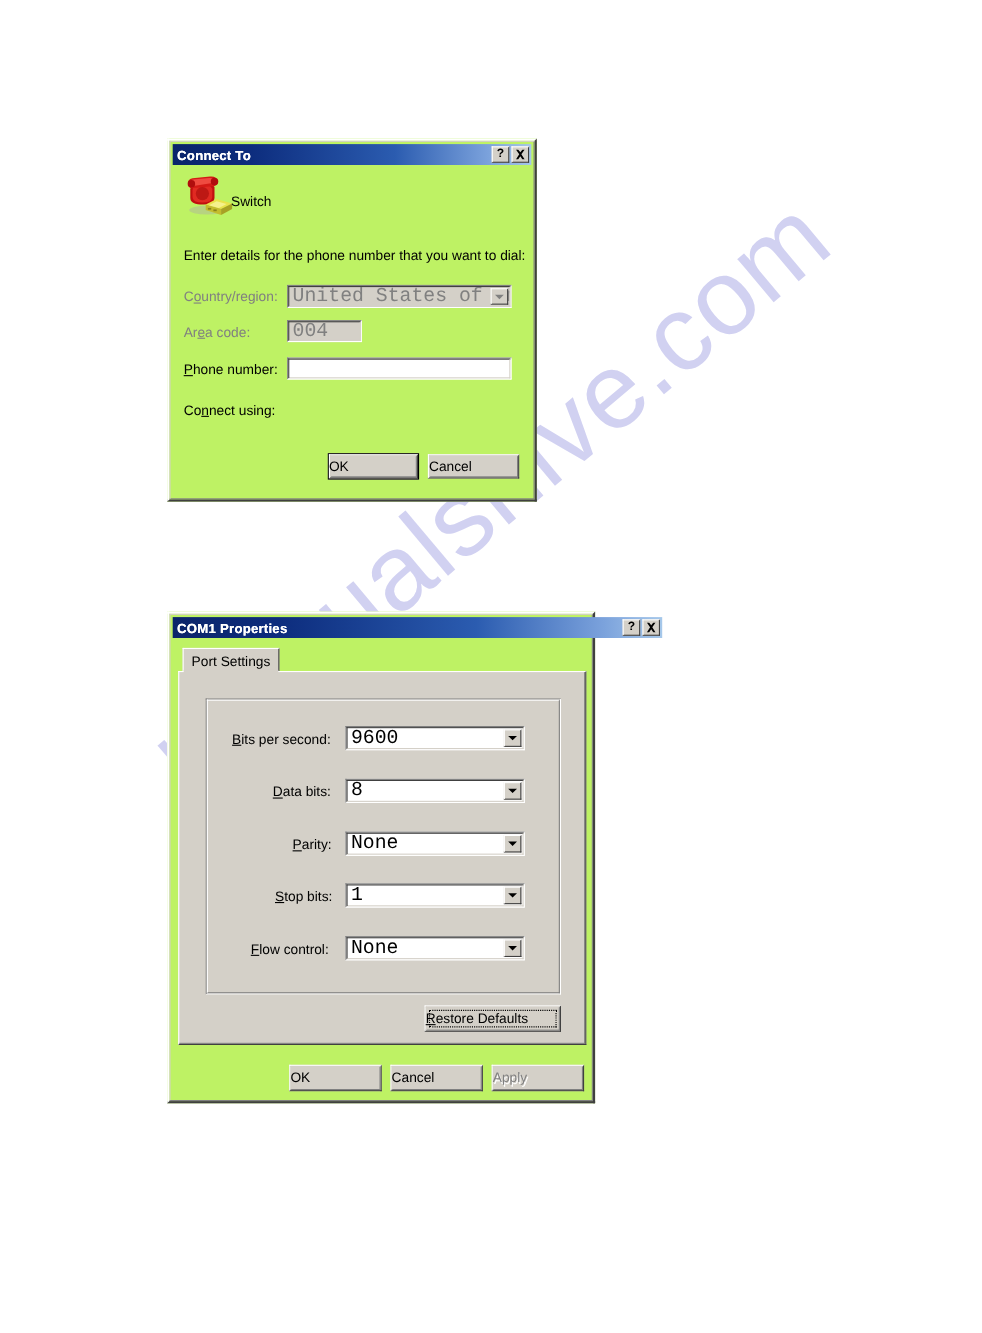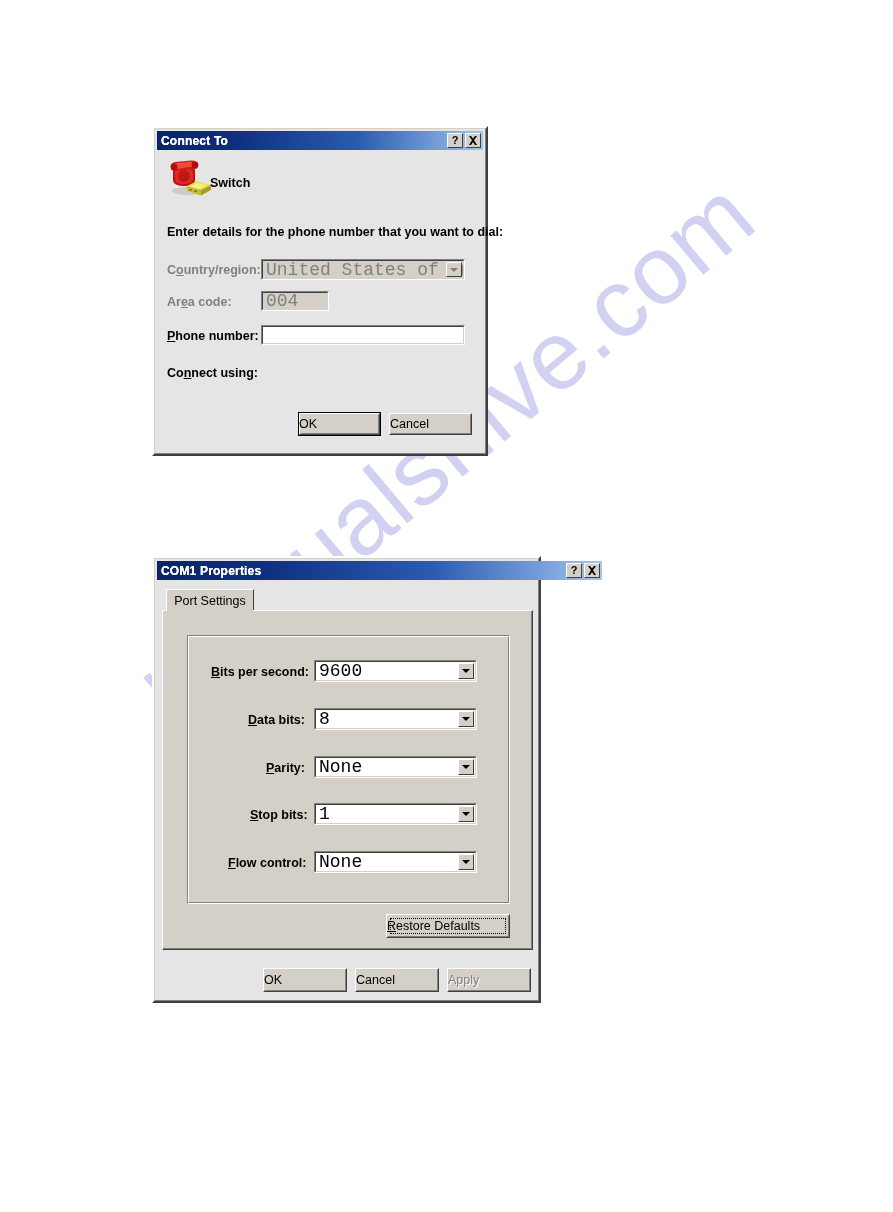--- a/index.html
+++ b/index.html
@@ -37,21 +37,21 @@
     letter-spacing: 1px;
     white-space: nowrap;
     transform: rotate(-40deg);
     transform-origin: 0% 50%;
     opacity: 0.85;
   }
 
   
   .dialog {
     position: absolute;
-    background: #e5e5e5;
+    background: #bef264;
     border-top: 2px solid #ffffff;
     border-left: 2px solid #ffffff;
     border-right: 2px solid #404040;
     border-bottom: 2px solid #404040;
     box-sizing: border-box;
     z-index: 5;
   }
   .dialog-inner-bevel {
     position: absolute;
     left: 0; top: 0; right: 0; bottom: 0;
@@ -106,21 +106,20 @@
   }
   .tb-btn svg { display:block; }
 
   
   .lbl {
     position: absolute;
     font-size: 12.5px;
     color: #000000;
     font-family: "Liberation Sans", sans-serif;
     white-space: nowrap;
-    font-weight: bold;
   }
   .lbl u { text-decoration: underline; }
   .lbl.dim { color: #808080; }
 
   
   .field {
     position: absolute;
     background: #ffffff;
     border-top: 1px solid #808080;
     border-left: 1px solid #808080;

